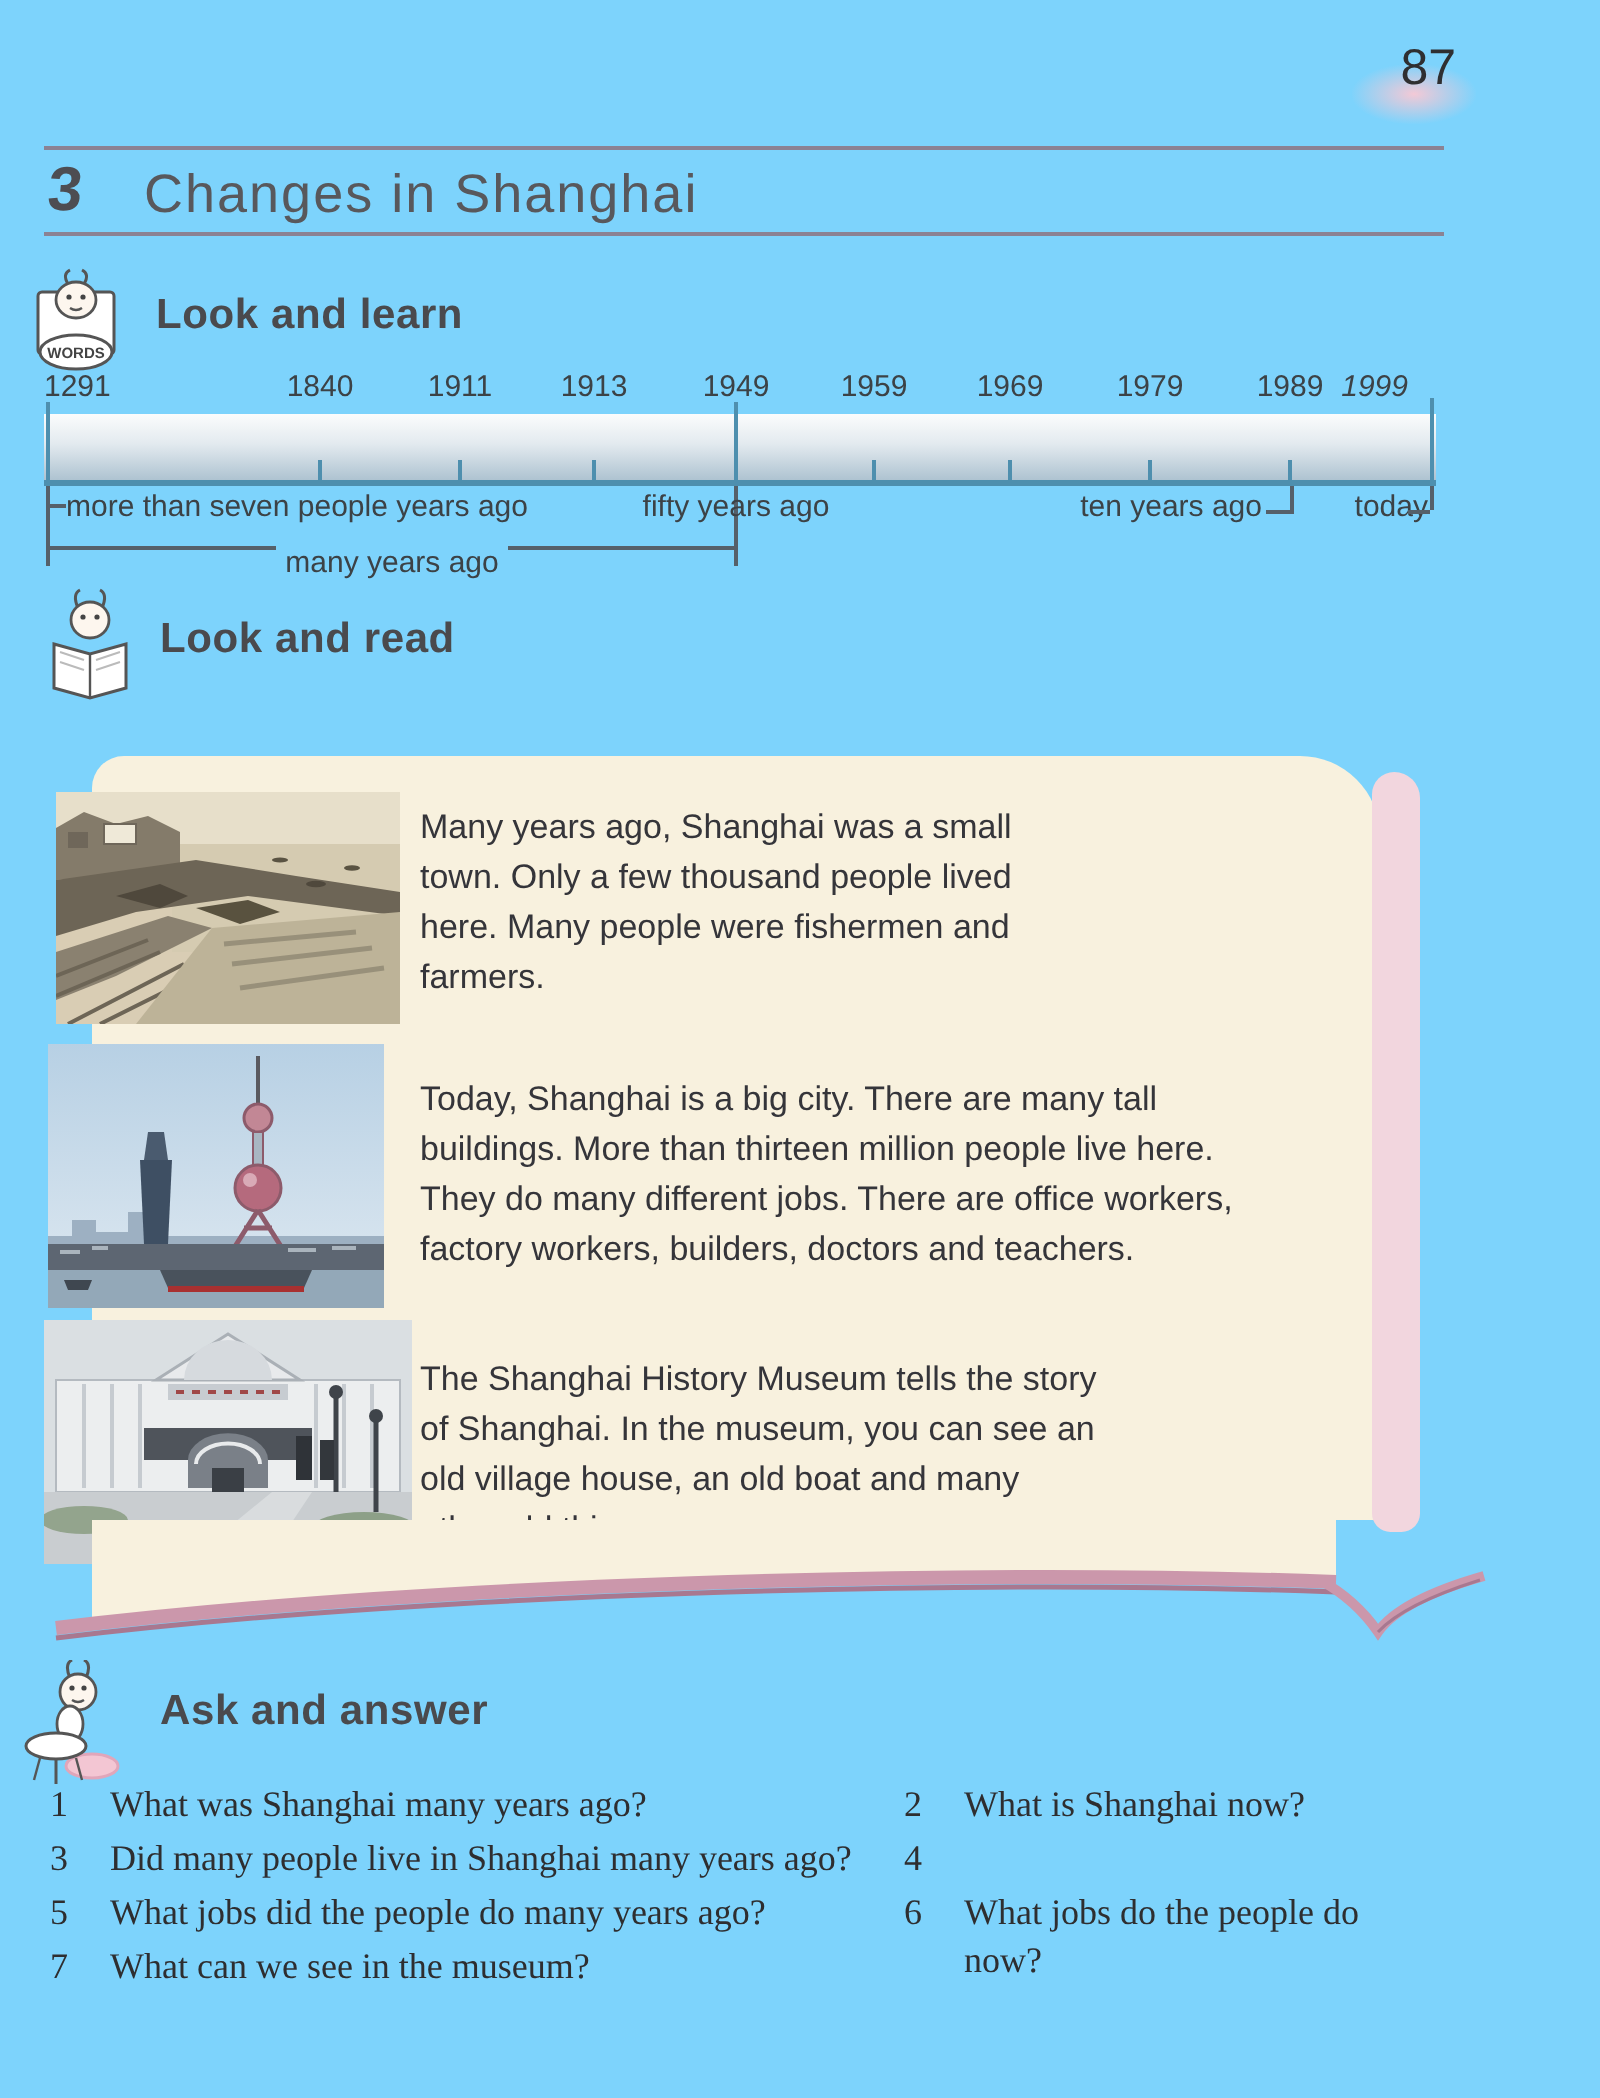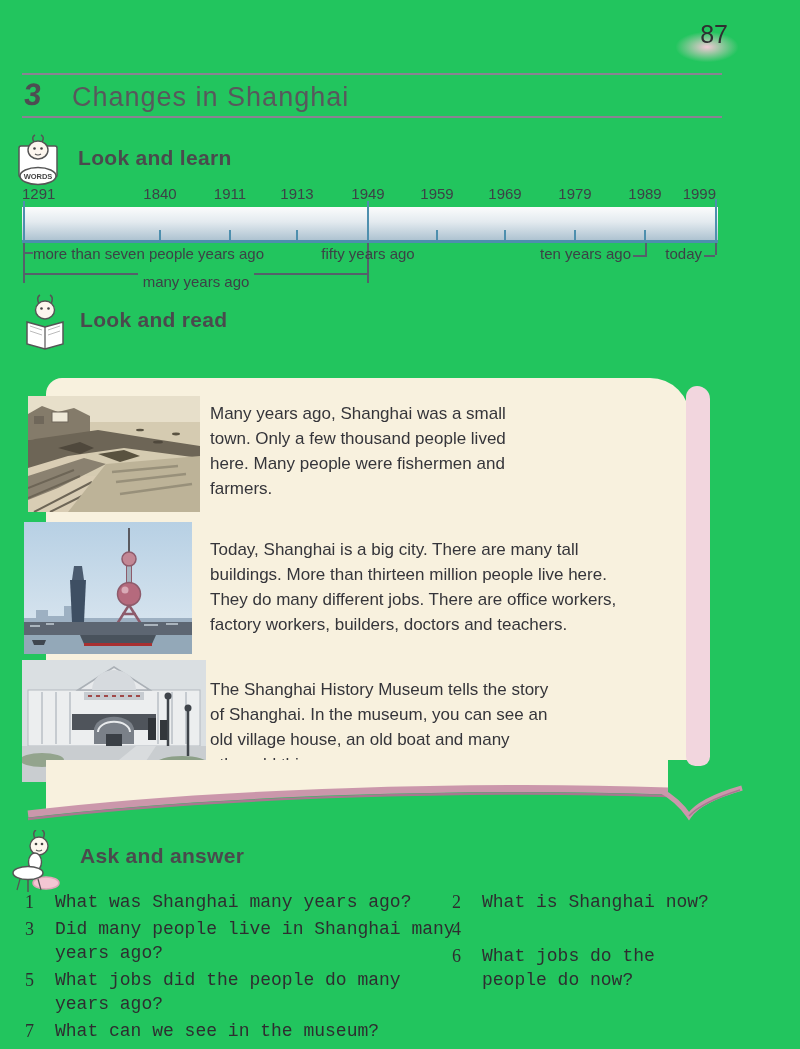--- a/index.html
+++ b/index.html
@@ -1,19 +1,19 @@
 <!DOCTYPE html>
 <html><head>
 <meta charset="utf-8">
 <style>
   html,body{margin:0;padding:0;}
   body{background:#ffffff;}
   .page{
     position:relative;width:800px;height:1049px;margin:0 auto;
-    background:#22c55e;overflow:hidden;
+    background:#7dd3fc;overflow:hidden;
     font-family:"Liberation Sans",sans-serif;color:#3b3b3d;
   }
   
   .pagenum-blob{position:absolute;top:32px;right:62px;width:62px;height:30px;
     background:radial-gradient(ellipse at center,#f3c9d6 0%,rgba(243,201,214,0) 72%);}
   .pagenum{position:absolute;top:20px;right:72px;font-size:25px;color:#2f2f31;}
   .rule{position:absolute;left:22px;width:700px;height:2px;background:#8b8293;}
   .rule-top{top:73px;}
   .rule-bottom{top:116px;}
   .unit-number{position:absolute;left:24px;top:77px;font-size:31px;font-weight:bold;
@@ -26,32 +26,32 @@
   .h-ask{left:80px;top:844px;}
   .sub-heading{position:absolute;left:20px;top:348px;font-size:19px;font-weight:bold;color:#3f3f42;}
   .icon{position:absolute;}
   .i-words{left:14px;top:134px;}
   .i-read{left:22px;top:294px;}
   .i-ask{left:12px;top:830px;}
   
   .timeline{position:absolute;left:22px;top:185px;width:696px;height:106px;font-size:15px;color:#3c4246;}
   .tl-year{position:absolute;top:0;transform:translateX(-50%);white-space:nowrap;}
   .tl-year.first{left:0;transform:none;}
-  .tl-year.last{left:auto;right:2px;transform:none;}
+  .tl-year.last{left:auto;right:14px;transform:none;font-style:italic;}
   .tl-band{position:absolute;left:0;top:22px;width:696px;height:33px;
     background:linear-gradient(to bottom,#fbfcfc 0%,#e3eaef 45%,#aec3d1 100%);
     border-bottom:3px solid #4e8fae;}
   .tl-tick{position:absolute;width:2px;height:13px;top:45px;background:#4e8fae;}
   .tl-line-blue{position:absolute;width:2px;background:#4e8fae;}
   .tl-line-slate{position:absolute;width:2px;background:#55606a;}
   .tl-label{position:absolute;top:60px;white-space:nowrap;}
   .lbl-seven{left:11px;}
   .lbl-fifty{left:346px;transform:translateX(-50%);}
   .lbl-ten{right:87px;}
-  .lbl-today{right:16px;}
+  .lbl-today{right:4px;}
   .tl-dash{position:absolute;left:3px;top:67px;width:8px;height:2px;background:#55606a;}
   .tl-elbow-ten{position:absolute;left:611px;top:58px;width:12px;height:12px;
     border-right:2px solid #55606a;border-bottom:2px solid #55606a;}
   .tl-elbow-today{position:absolute;left:682px;top:58px;width:11px;height:12px;
     border-bottom:2px solid #55606a;}
   .tl-bracket{position:absolute;left:1px;top:88px;width:346px;height:17px;
     display:flex;align-items:flex-start;}
   .tl-bracket .bline{flex:1;height:2px;background:#55606a;}
   .tl-bracket .btext{padding:0 5px;white-space:nowrap;}
   
@@ -70,21 +70,21 @@
   .para-2{left:210px;top:144px;width:412px;}
   .para-3{left:210px;top:284px;width:340px;}
   
   .questions{position:absolute;top:890px;left:0;width:800px;
     font-family:"Liberation Serif",serif;font-size:18px;line-height:24px;color:#2e2e30;}
   .qcol{position:absolute;top:0;}
   .qcol-left{left:25px;width:430px;}
   .qcol-right{left:452px;width:268px;}
   .q{display:flex;margin-bottom:3px;}
   .qnum{width:30px;flex:none;}
-  .qtext{flex:1;font-family:Liberation Mono, monospace;}
+  .qtext{flex:1;}
   svg text{font-family:"Liberation Sans",sans-serif;}
 </style>
 </head>
 <body>
 
 <div class="page">
 
   <div class="pagenum-blob"></div>
   <div class="pagenum">87</div>
 

